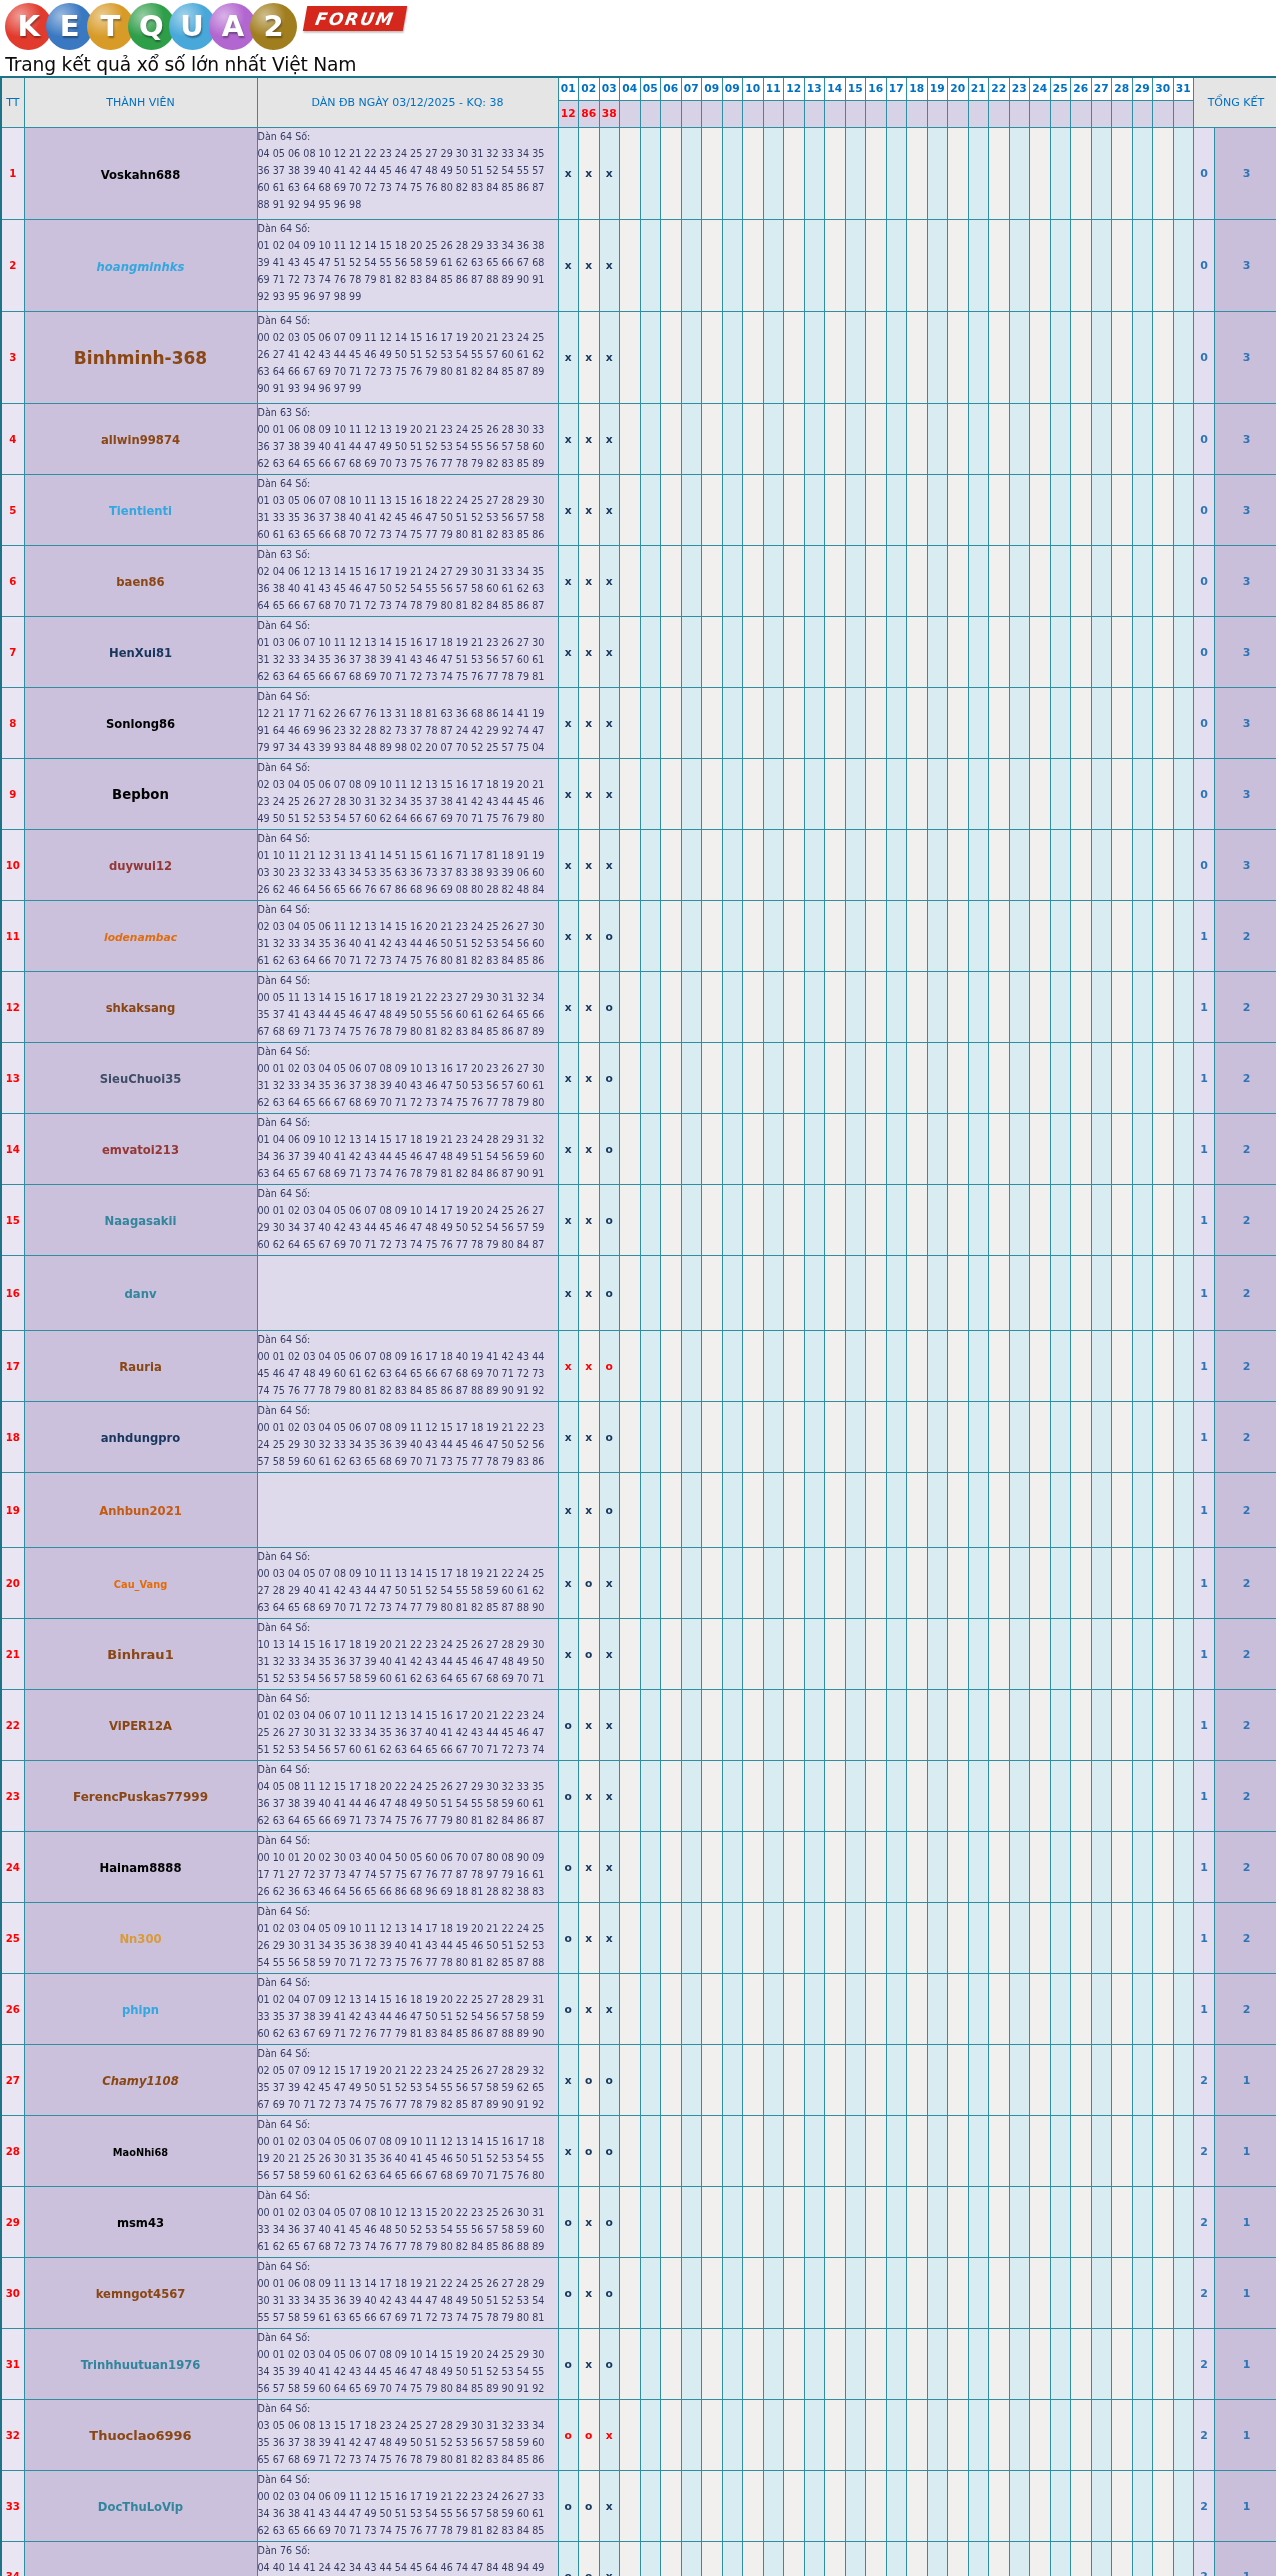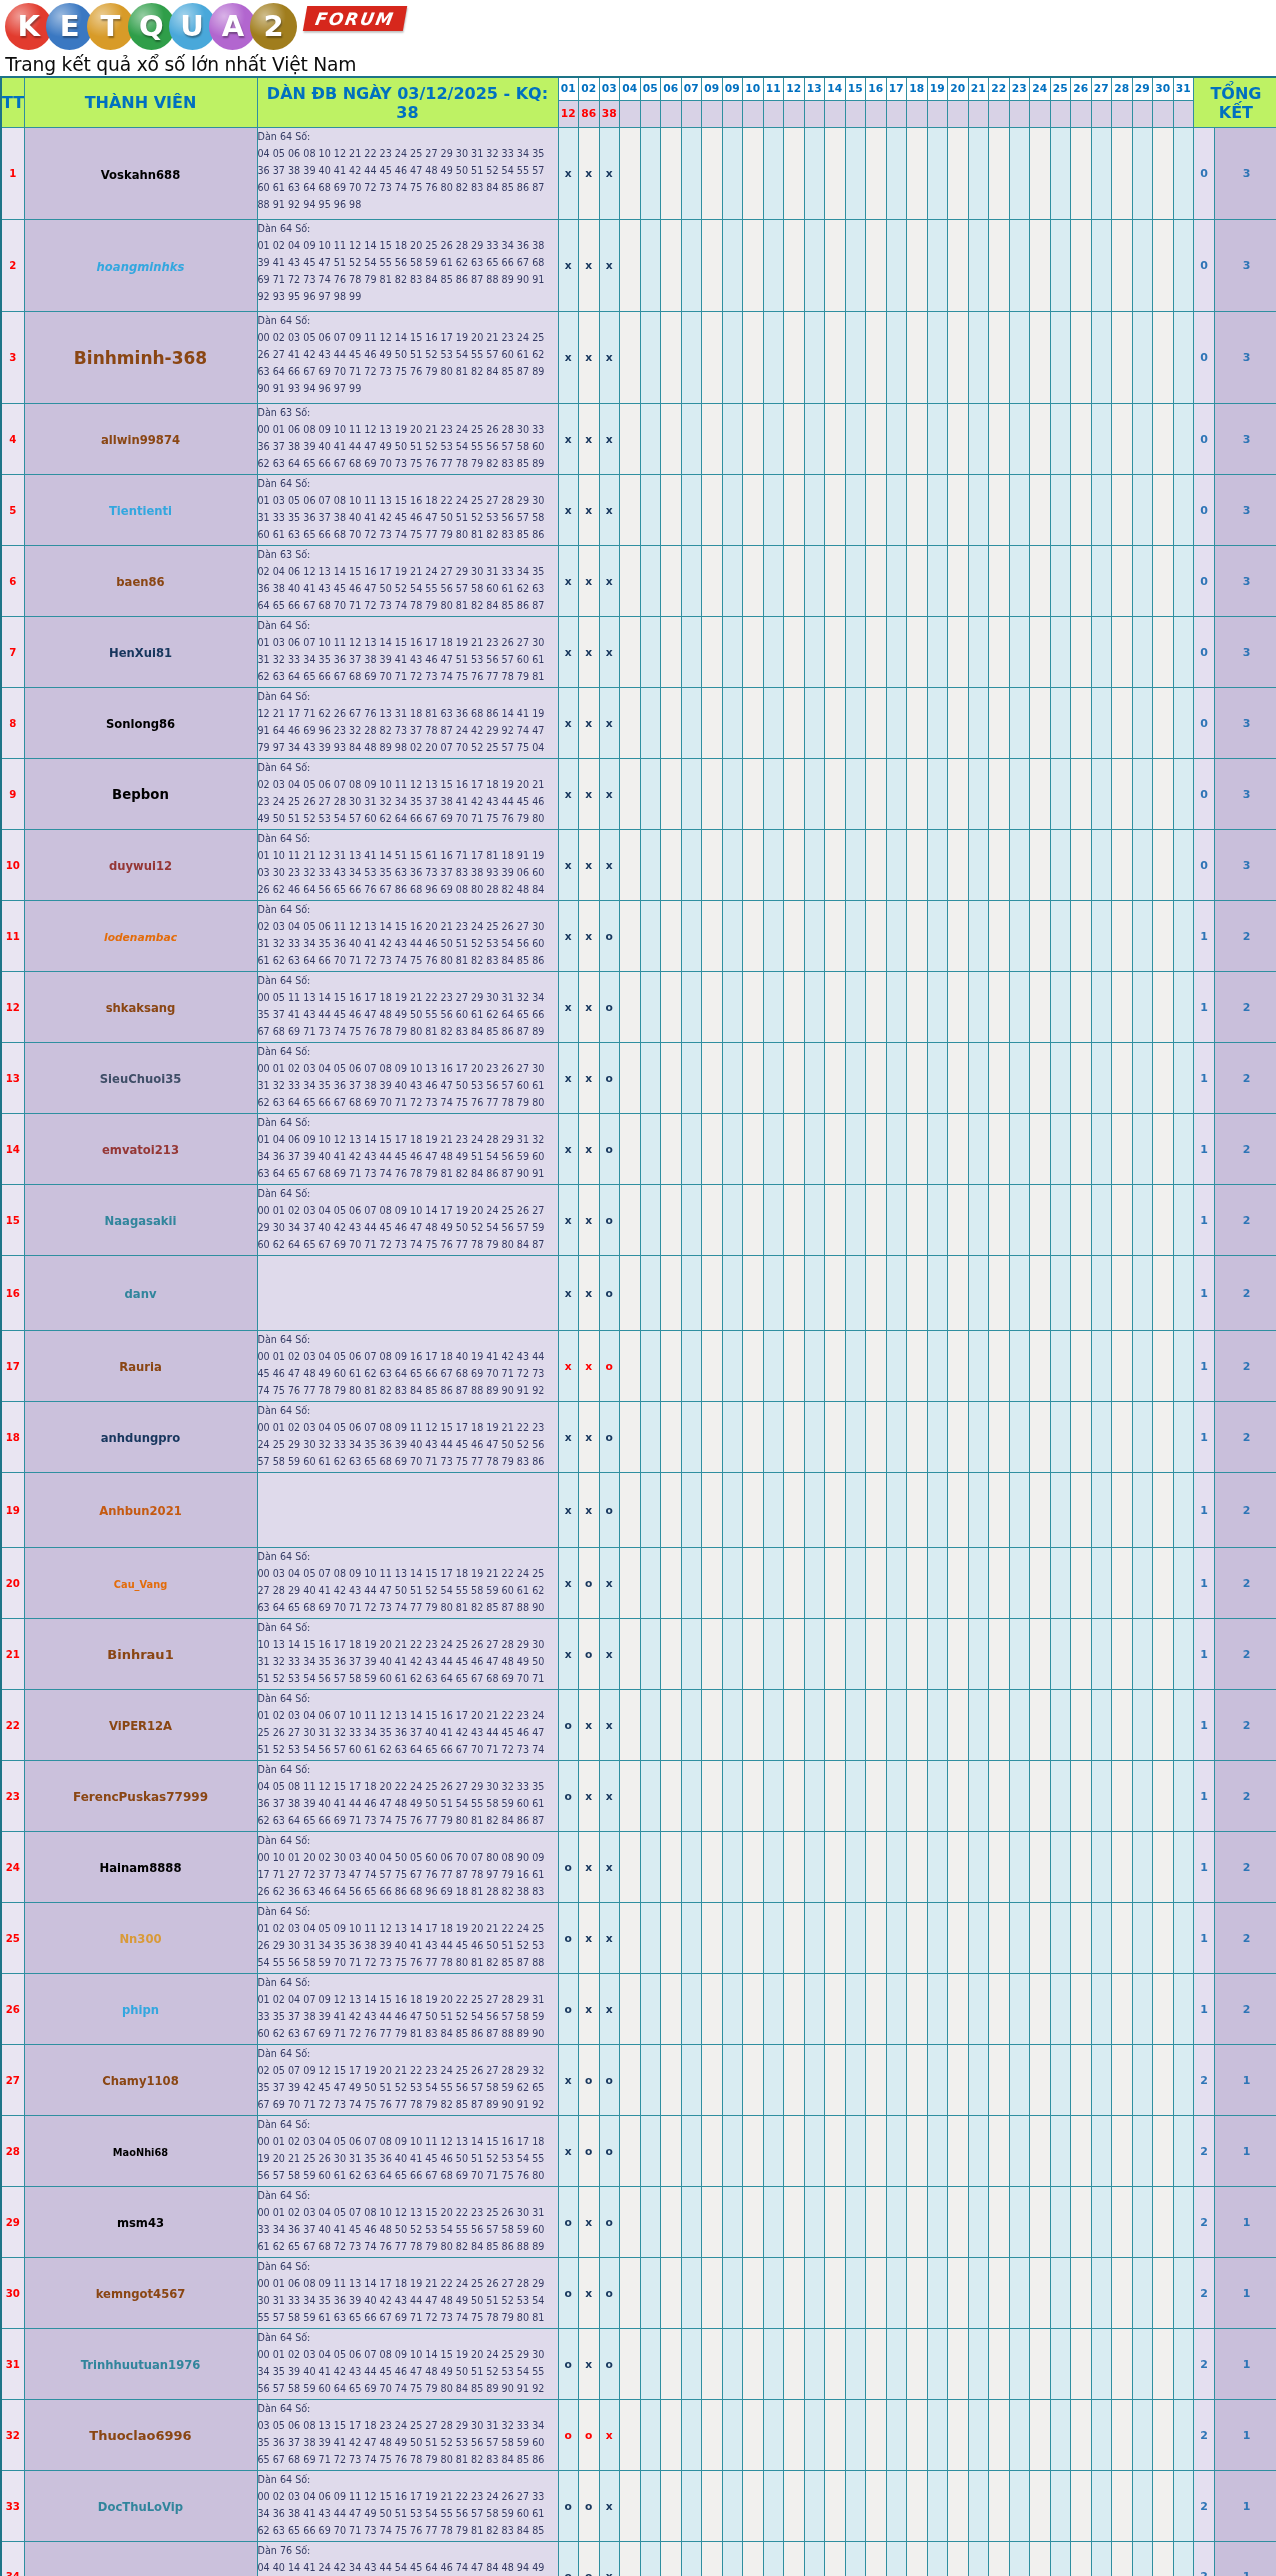--- a/index.html
+++ b/index.html
@@ -24,21 +24,21 @@
             display:flex; align-items:center; justify-content:center;
             color:#e26b0a; font-weight:bold; font-size:12px; }
   .month  { height:50px; background:#e3def0; display:flex; align-items:center; justify-content:center;
             color:#17375e; font-weight:bold; font-size:24px; letter-spacing:0.4px; }
 
   
   table.stats { border-collapse:collapse; table-layout:fixed; width:1277px;
                 border:2.7px solid #1d7488; }
   table.stats td, table.stats th { border:1.8px solid #2f8fa0; padding:0; overflow:hidden; }
 
-  th.hdr { background:#bef264; color:#0070c0; font-weight:bold; font-size:16px; }
+  th.hdr { background:#e5e5e5; color:#0070c0; font-weight:normal; font-size:11px; }
   th.day-hdr { background:#ffffff; color:#0070c0; font-weight:bold; font-size:10.7px; height:23px; }
   td.res { background:#d8d2e6; color:#ff0000; font-weight:bold; font-size:10.7px; height:27.6px; text-align:center; }
 
   td.tt { background:#e9e5f2; color:#ff0000; font-weight:bold; font-size:10.2px; text-align:center; }
   td.member { background:#cbc1dc; text-align:center; vertical-align:middle; }
   td.member span { font-weight:bold; font-family:"DejaVu Sans", sans-serif; }
   td.nums { background:#dfdaeb; color:#333a63; font-size:9.6px; line-height:17px;
             vertical-align:top; padding:0.9px 1.8px 0 4.4px; white-space:pre-line; }
   td.day-odd  { background:#d9ecf2; }
   td.day-even { background:#f1f0ee; }
@@ -1236,21 +1236,21 @@
         <td class="mark day-odd"></td>
         <td class="mark day-even"></td>
         <td class="mark day-odd"></td>
         <td class="mark day-even"></td>
         <td class="mark day-odd"></td>
         <td class="tot-a">1</td>
         <td class="tot-b">2</td>
       </tr>
       <tr style="height: 71px;">
         <td class="tt">27</td>
-        <td class="member"><span style="color: rgb(138, 70, 19); font-size: 11.6px;">Chamy1108</span></td>
+        <td class="member"><span style="color: rgb(138, 70, 19); font-size: 11.6px; font-style: italic;">Chamy1108</span></td>
         <td class="nums">Dàn 64 Số:
 02 05 07 09 12 15 17 19 20 21 22 23 24 25 26 27 28 29 32
 35 37 39 42 45 47 49 50 51 52 53 54 55 56 57 58 59 62 65
 67 69 70 71 72 73 74 75 76 77 78 79 82 85 87 89 90 91 92</td>
         <td class="mark day-odd" style="color: rgb(23, 54, 93);">x</td>
         <td class="mark day-even" style="color: rgb(23, 54, 93);">o</td>
         <td class="mark day-odd" style="color: rgb(23, 54, 93);">o</td>
         <td class="mark day-even"></td>
         <td class="mark day-odd"></td>
         <td class="mark day-even"></td>

